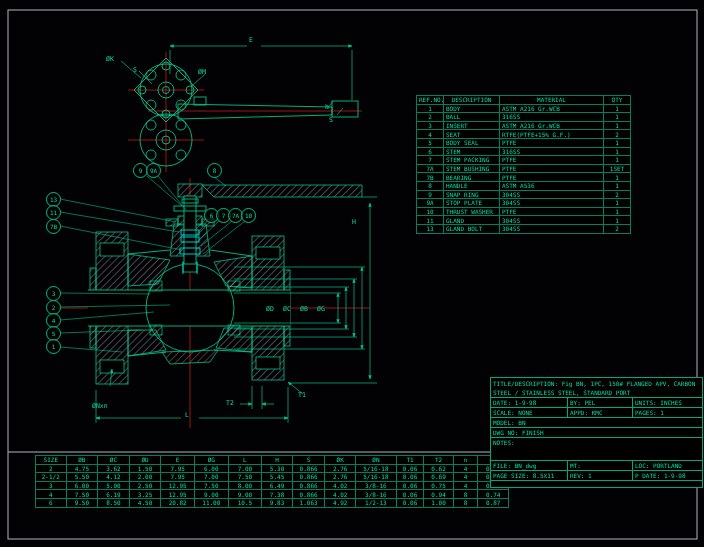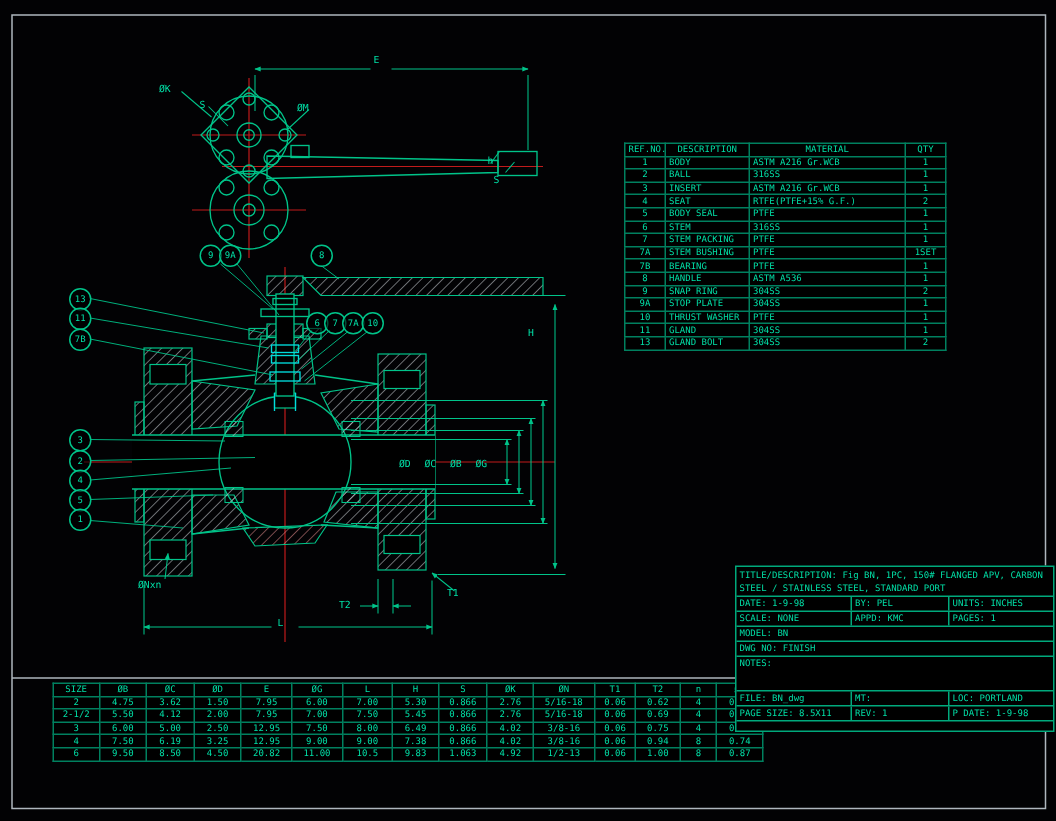--- a/index.html
+++ b/index.html
@@ -224,21 +224,21 @@
   <div class="dim" style="left:325px;top:103px">h</div>
   <div class="dim" style="left:329px;top:116px">S</div>
   <div class="dim" style="left:352px;top:218px">H</div>
   <div class="dim" style="left:266px;top:305px">ØD</div>
   <div class="dim" style="left:283px;top:305px">ØC</div>
   <div class="dim" style="left:300px;top:305px">ØB</div>
   <div class="dim" style="left:317px;top:305px">ØG</div>
   <div class="dim" style="left:298px;top:391px">T1</div>
   <div class="dim" style="left:226px;top:399px">T2</div>
   <div class="dim" style="left:185px;top:411px">L</div>
-  <div class="dim" style="left:92px;top:386px">ØNxn</div>
+  <div class="dim" style="left:92px;top:402px">ØNxn</div>
 
   <table class="cadtable" id="parts-table">
     <colgroup>
         <col style="width:27px">
         <col style="width:56px">
         <col style="width:104px">
         <col style="width:27px">
       </colgroup>
     <thead>
       <tr>

